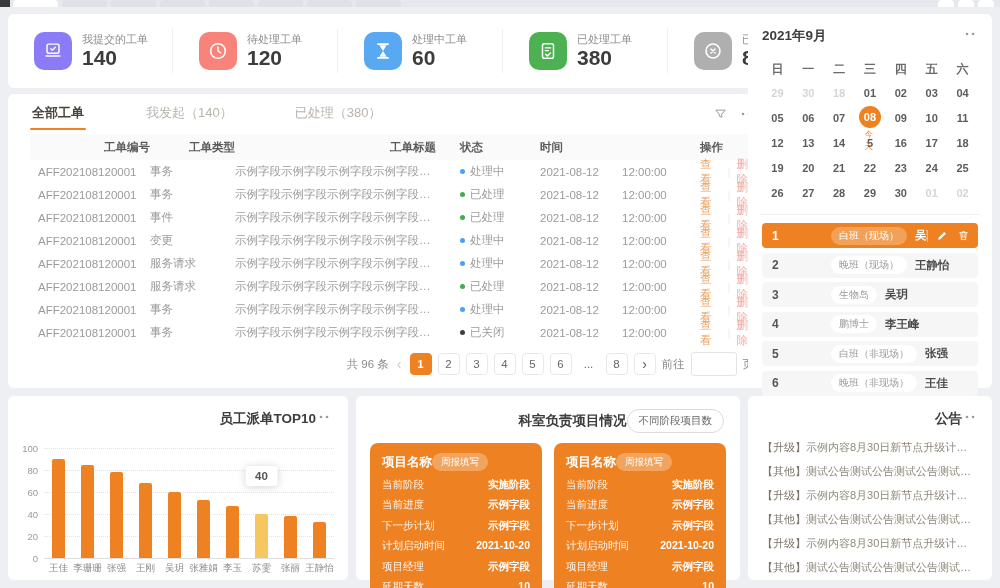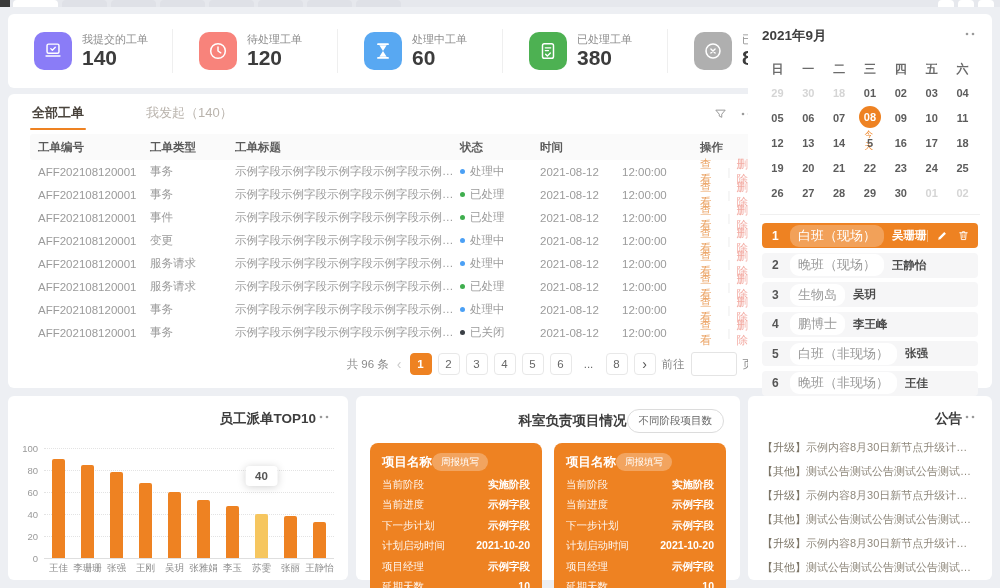--- a/index.html
+++ b/index.html
@@ -22,25 +22,25 @@
 
   
   .worklist{left:8px;top:94px;width:764px;height:294px;padding:0 14px 0 22px;}
   .wl-tabs{display:flex;align-items:center;height:38px;}
   .wl-tab{font-size:13px;color:#B9B3AC;margin-right:58px;cursor:pointer;position:relative;padding:6px 2px;}
   .wl-tab.active{color:#4A443D;font-weight:bold;}
   .wl-tab.active::after{content:"";position:absolute;left:0;right:0;bottom:-2px;height:2px;background:#EE8222;border-radius:1px;}
   .wl-icons{position:absolute;right:18px;top:12px;display:flex;align-items:center;gap:10px;}
   .wl-icons span{cursor:pointer;display:flex;align-items:center;}
   .wl-header,.wl-row{display:flex;align-items:center;}
-  .wl-header{height:26px;background:#FAFAFA;border-radius:3px;font-size:11.5px;font-weight:bold;color:#5a5a5a;margin-top:2px;}
+  .wl-header{height:26px;background:#FAFAFA;border-radius:3px;font-size:11.5px;font-weight:bold;color:#5a5a5a;margin-top:2px;text-align:right;}
   .wl-row{height:23px;font-size:11.5px;color:#9B9B9B;}
   .c-code{width:120px;padding-left:8px;box-sizing:border-box;}
   .c-type{width:85px;}
-  .c-title{flex:1;white-space:nowrap;overflow:hidden;text-overflow:ellipsis;padding-right:4px;}
+  .c-title{flex:1;white-space:nowrap;overflow:hidden;text-overflow:ellipsis;padding-right:24px;}
   .c-status{width:80px;display:flex;align-items:center;}
   .dot{width:5px;height:5px;border-radius:50%;margin-right:5px;flex:0 0 auto;}
   .c-time2{width:160px;display:flex;}
   .c-time2 .t-date{width:82px;}
   .c-ops{width:58px;display:flex;align-items:center;}
   .link-view{color:#EBA364;cursor:pointer;}
   .op-sep{color:#EDEDED;margin:0 6px;}
   .link-del{color:#F3ACA4;cursor:pointer;}
   .wl-pagination{position:absolute;right:18px;bottom:12px;display:flex;align-items:center;font-size:11.5px;color:#8a8a8a;gap:6px;}
   .pg-btn{min-width:22px;height:22px;border:1px solid #E8E8E8;background:#fff;border-radius:4px;display:flex;align-items:center;justify-content:center;font-size:11.5px;color:#666;cursor:pointer;box-sizing:border-box;padding:0 4px;}
@@ -83,21 +83,21 @@
   .wk{font-size:12px;font-weight:bold;color:#6b6b6b;height:22px;display:flex;align-items:center;}
   .day{position:relative;width:24px;height:25px;display:flex;align-items:center;justify-content:center;font-size:11px;font-weight:bold;color:#5c5c5c;cursor:pointer;}
   .day.muted{color:#D5D5D5;}
   .day.today{background:#EE8222;color:#fff;border-radius:50%;width:22px;height:22px;margin-top:1px;}
   .today-label{position:absolute;top:23px;left:50%;transform:translateX(-50%);font-size:8.5px;color:#EE8222;font-weight:normal;}
   .cal-divider{border-top:1px solid #F0F0F0;margin:9px -2px 8px -2px;}
   .shift-row{display:flex;align-items:center;height:25px;background:#F6F6F7;border-radius:4px;margin-bottom:4.5px;padding:0 8px 0 10px;cursor:pointer;}
   .shift-row.active{background:#EE8222;color:#fff;}
   .shift-idx{width:18px;font-size:12px;font-weight:bold;color:#555;}
   .shift-row.active .shift-idx{color:#fff;}
-  .shift-tag{background:#fff;border-radius:9px;font-size:13px;color:#9a9a9a;padding:2px 8px;margin-right:8px;white-space:nowrap;}
+  .shift-tag{background:#fff;border-radius:9px;font-size:10px;color:#9a9a9a;padding:2px 8px;margin-right:8px;white-space:nowrap;margin-left:41px;}
   .shift-row.active .shift-tag{background:rgba(255,255,255,.25);color:#fff;}
   .shift-name{font-size:11.5px;font-weight:bold;color:#4a4a4a;flex:1;white-space:nowrap;overflow:hidden;}
   .shift-row.active .shift-name{color:#fff;}
   .shift-ops{display:flex;align-items:center;gap:8px;}
   .shift-ops .sep{width:1px;height:12px;background:rgba(255,255,255,.4);}
   .shift-ops span{display:flex;cursor:pointer;}
 
   
   .notices{left:748px;top:396px;width:244px;height:184px;padding:13px 14px;}
   .notice-item{font-size:11px;color:#8F887C;line-height:24px;white-space:nowrap;overflow:hidden;text-overflow:ellipsis;cursor:pointer;}
@@ -186,20 +186,21 @@
           <div class="stat-label">已关闭工单</div>
           <div class="stat-value">80</div>
         </div>
       </div>
     </section>
 
   <section class="card worklist">
     <div class="wl-tabs" id="wl-tabs">
         <div class="wl-tab active">全部工单</div>
         <div class="wl-tab">我发起（140）</div>
+        <div class="wl-tab">已处理（380）</div>
       </div>
     <div class="wl-icons">
       <span>
         <svg viewBox="0 0 24 24" width="15" height="15">
             <path d="M4.5 5h15l-5.5 6.5v5l-4-2v-3z" fill="none" stroke="#9a9a9a" stroke-width="1.6" stroke-linejoin="round"></path>
           </svg>
       </span>
       <span>
         <svg width="16" height="16" viewBox="0 0 16 16">
             <circle cx="5" cy="8" r="1.3" fill="#9a9a9a"></circle>

